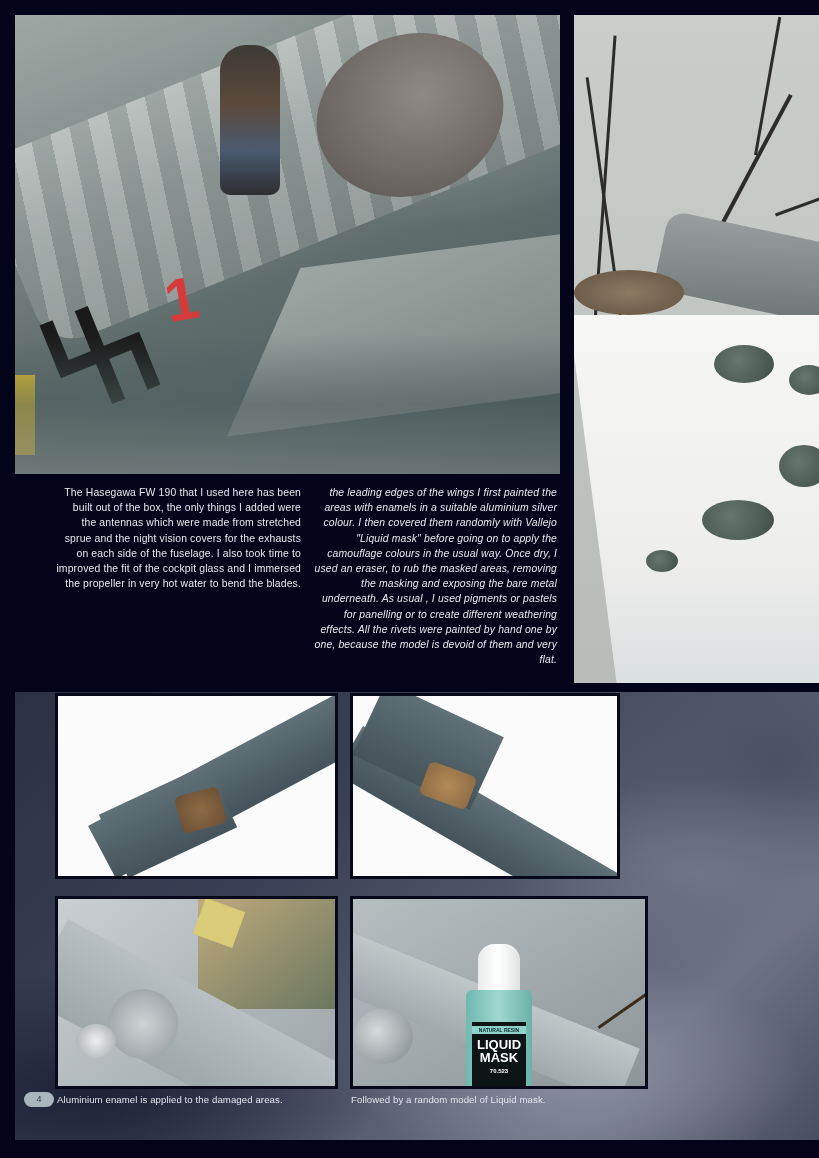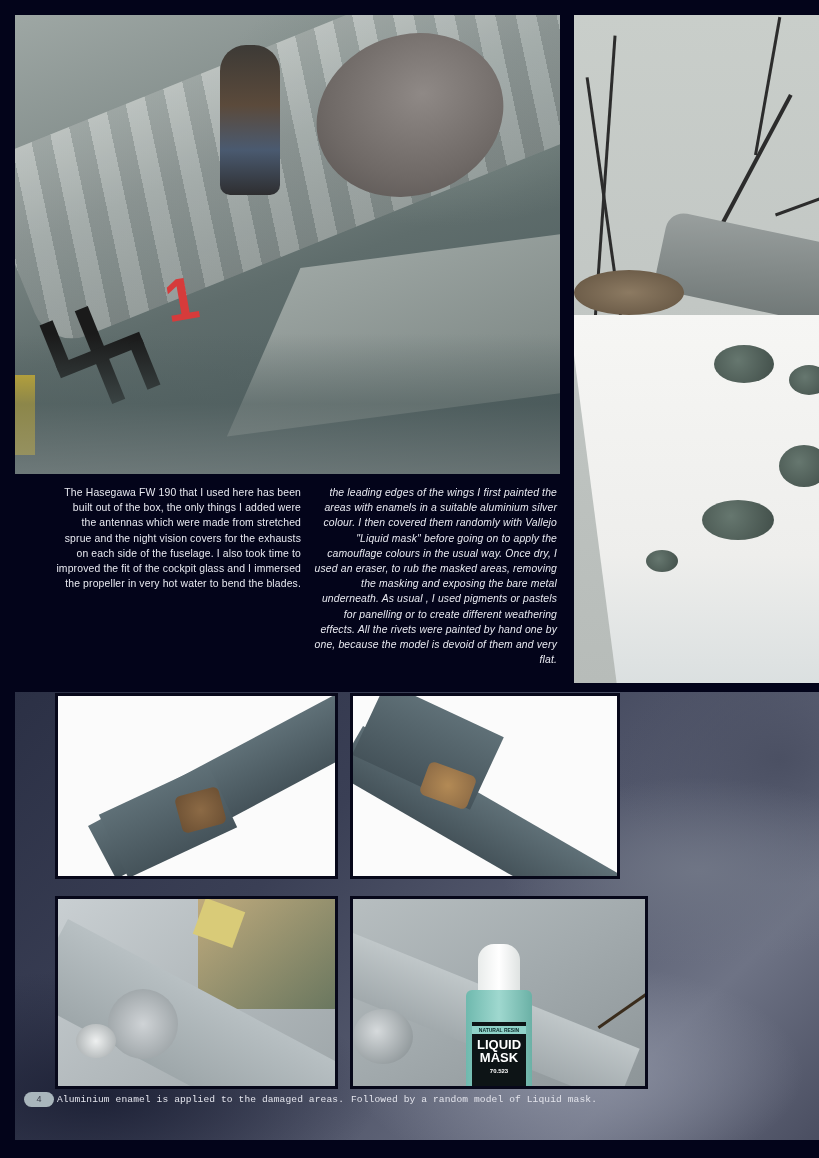--- a/index.html
+++ b/index.html
@@ -46,21 +46,21 @@
 
   .photo{position:absolute;border:3px solid #07081a;overflow:hidden;box-sizing:border-box;}
   #p1{left:55px;top:693px;width:283px;height:186px;background:#fbfbfb;}
   #p2{left:350px;top:693px;width:270px;height:186px;background:#fbfbfb;}
   #p3{left:55px;top:896px;width:283px;height:193px;background:linear-gradient(140deg,#c9cfd2 0%,#b3babd 50%,#9ea6a9 100%);}
   #p4{left:350px;top:896px;width:298px;height:193px;background:linear-gradient(150deg,#b7bec0 0%,#a2aaad 50%,#8d9598 100%);}
 
   .tub{position:absolute;background:linear-gradient(180deg,#5f7077,#45535a);}
   .seat{position:absolute;background:radial-gradient(circle,#8c6a45,#6b4f33);border-radius:6px;}
 
-  .caption{position:absolute;top:1094px;color:#e3e4ec;font-size:9.6px;letter-spacing:.1px;font-family:Liberation Mono, monospace;}
+  .caption{position:absolute;top:1094px;color:#e3e4ec;font-size:9.6px;letter-spacing:.1px;}
   #cap1{left:57px;}
   #cap2{left:351px;}
   #pagenum{position:absolute;left:24px;top:1092px;width:30px;height:15px;border-radius:8px;background:#a9b6bc;color:#3a3f4a;font-size:9px;text-align:center;line-height:15px;}
 
   
   .bottle{position:absolute;left:82px;top:45px;width:66px;height:150px;margin-left:31px;}
   .bottle .cap{position:absolute;left:12px;top:0;width:42px;height:50px;background:linear-gradient(90deg,#e9eceb,#ffffff,#dfe3e2);border-radius:16px 16px 4px 4px;}
   .bottle .body{position:absolute;left:0;top:46px;width:66px;height:110px;background:linear-gradient(90deg,#6fb9ae,#9fd8cf,#6bb1a6);border-radius:6px;}
   .bottle .label{position:absolute;left:6px;top:78px;width:54px;height:72px;background:#0d1416;}
   .bottle .brand{position:absolute;left:0;top:4px;width:100%;background:#8fd2c8;color:#0b2a2a;font:bold 5px "Liberation Sans",sans-serif;text-align:center;line-height:8px;}

